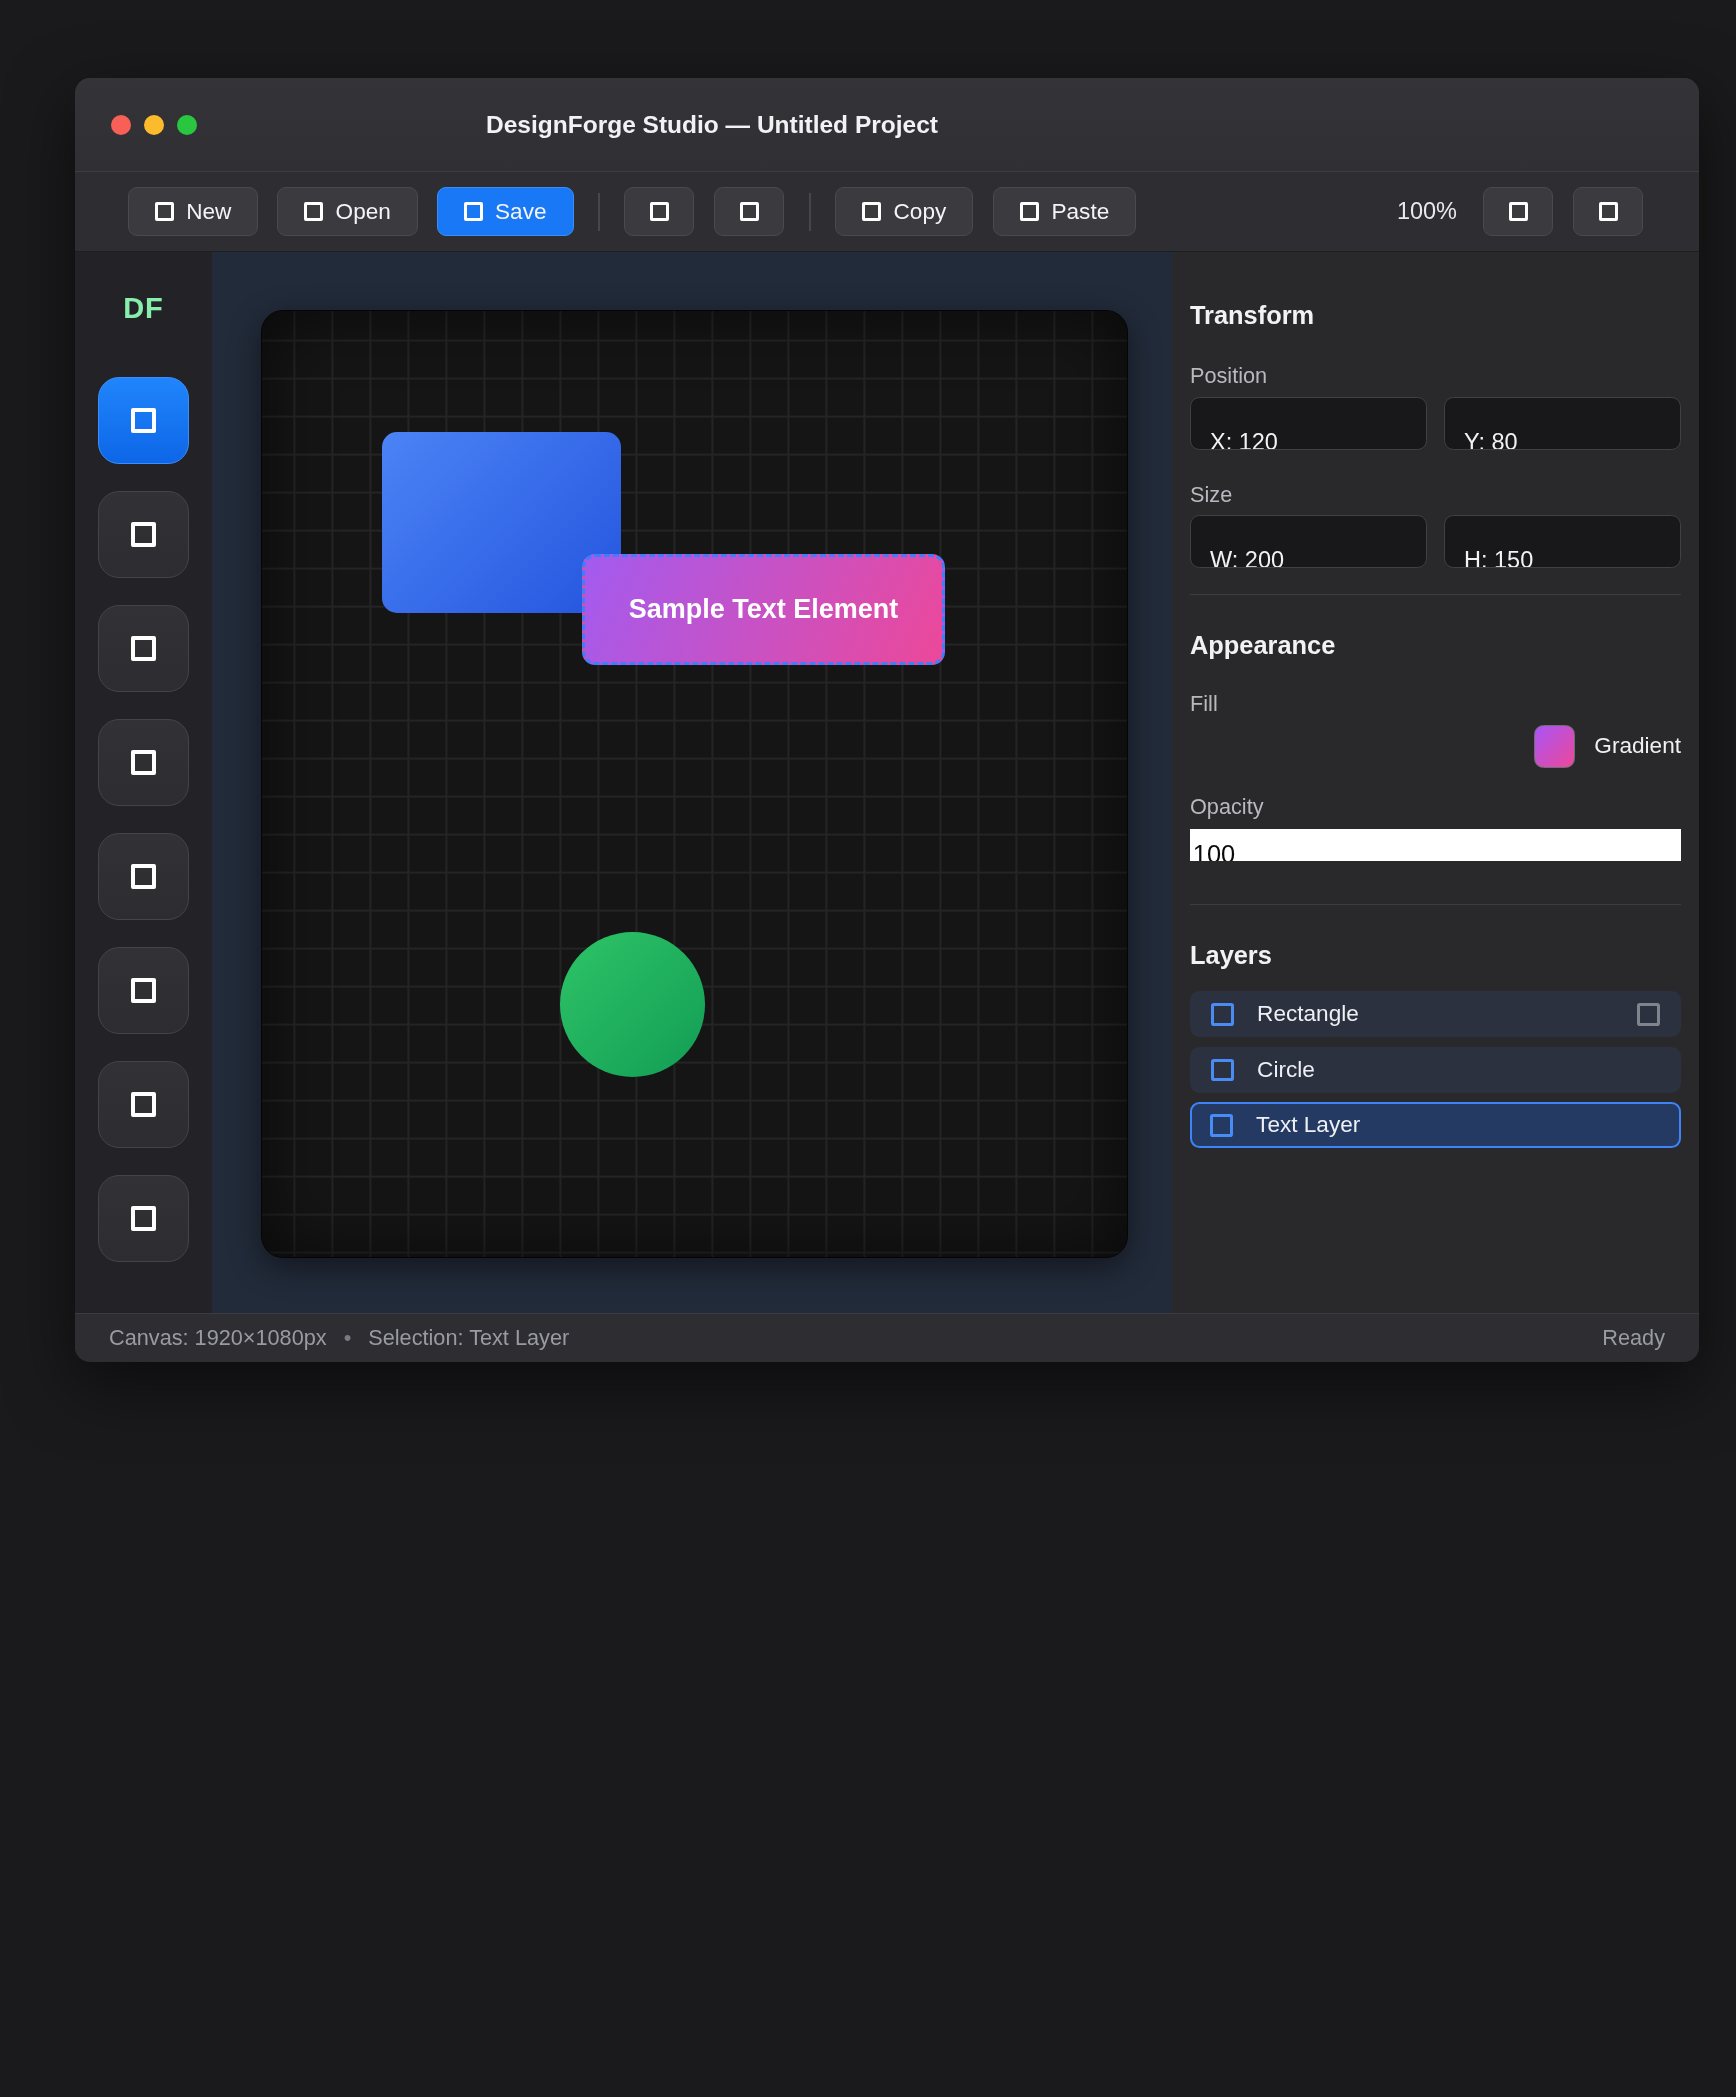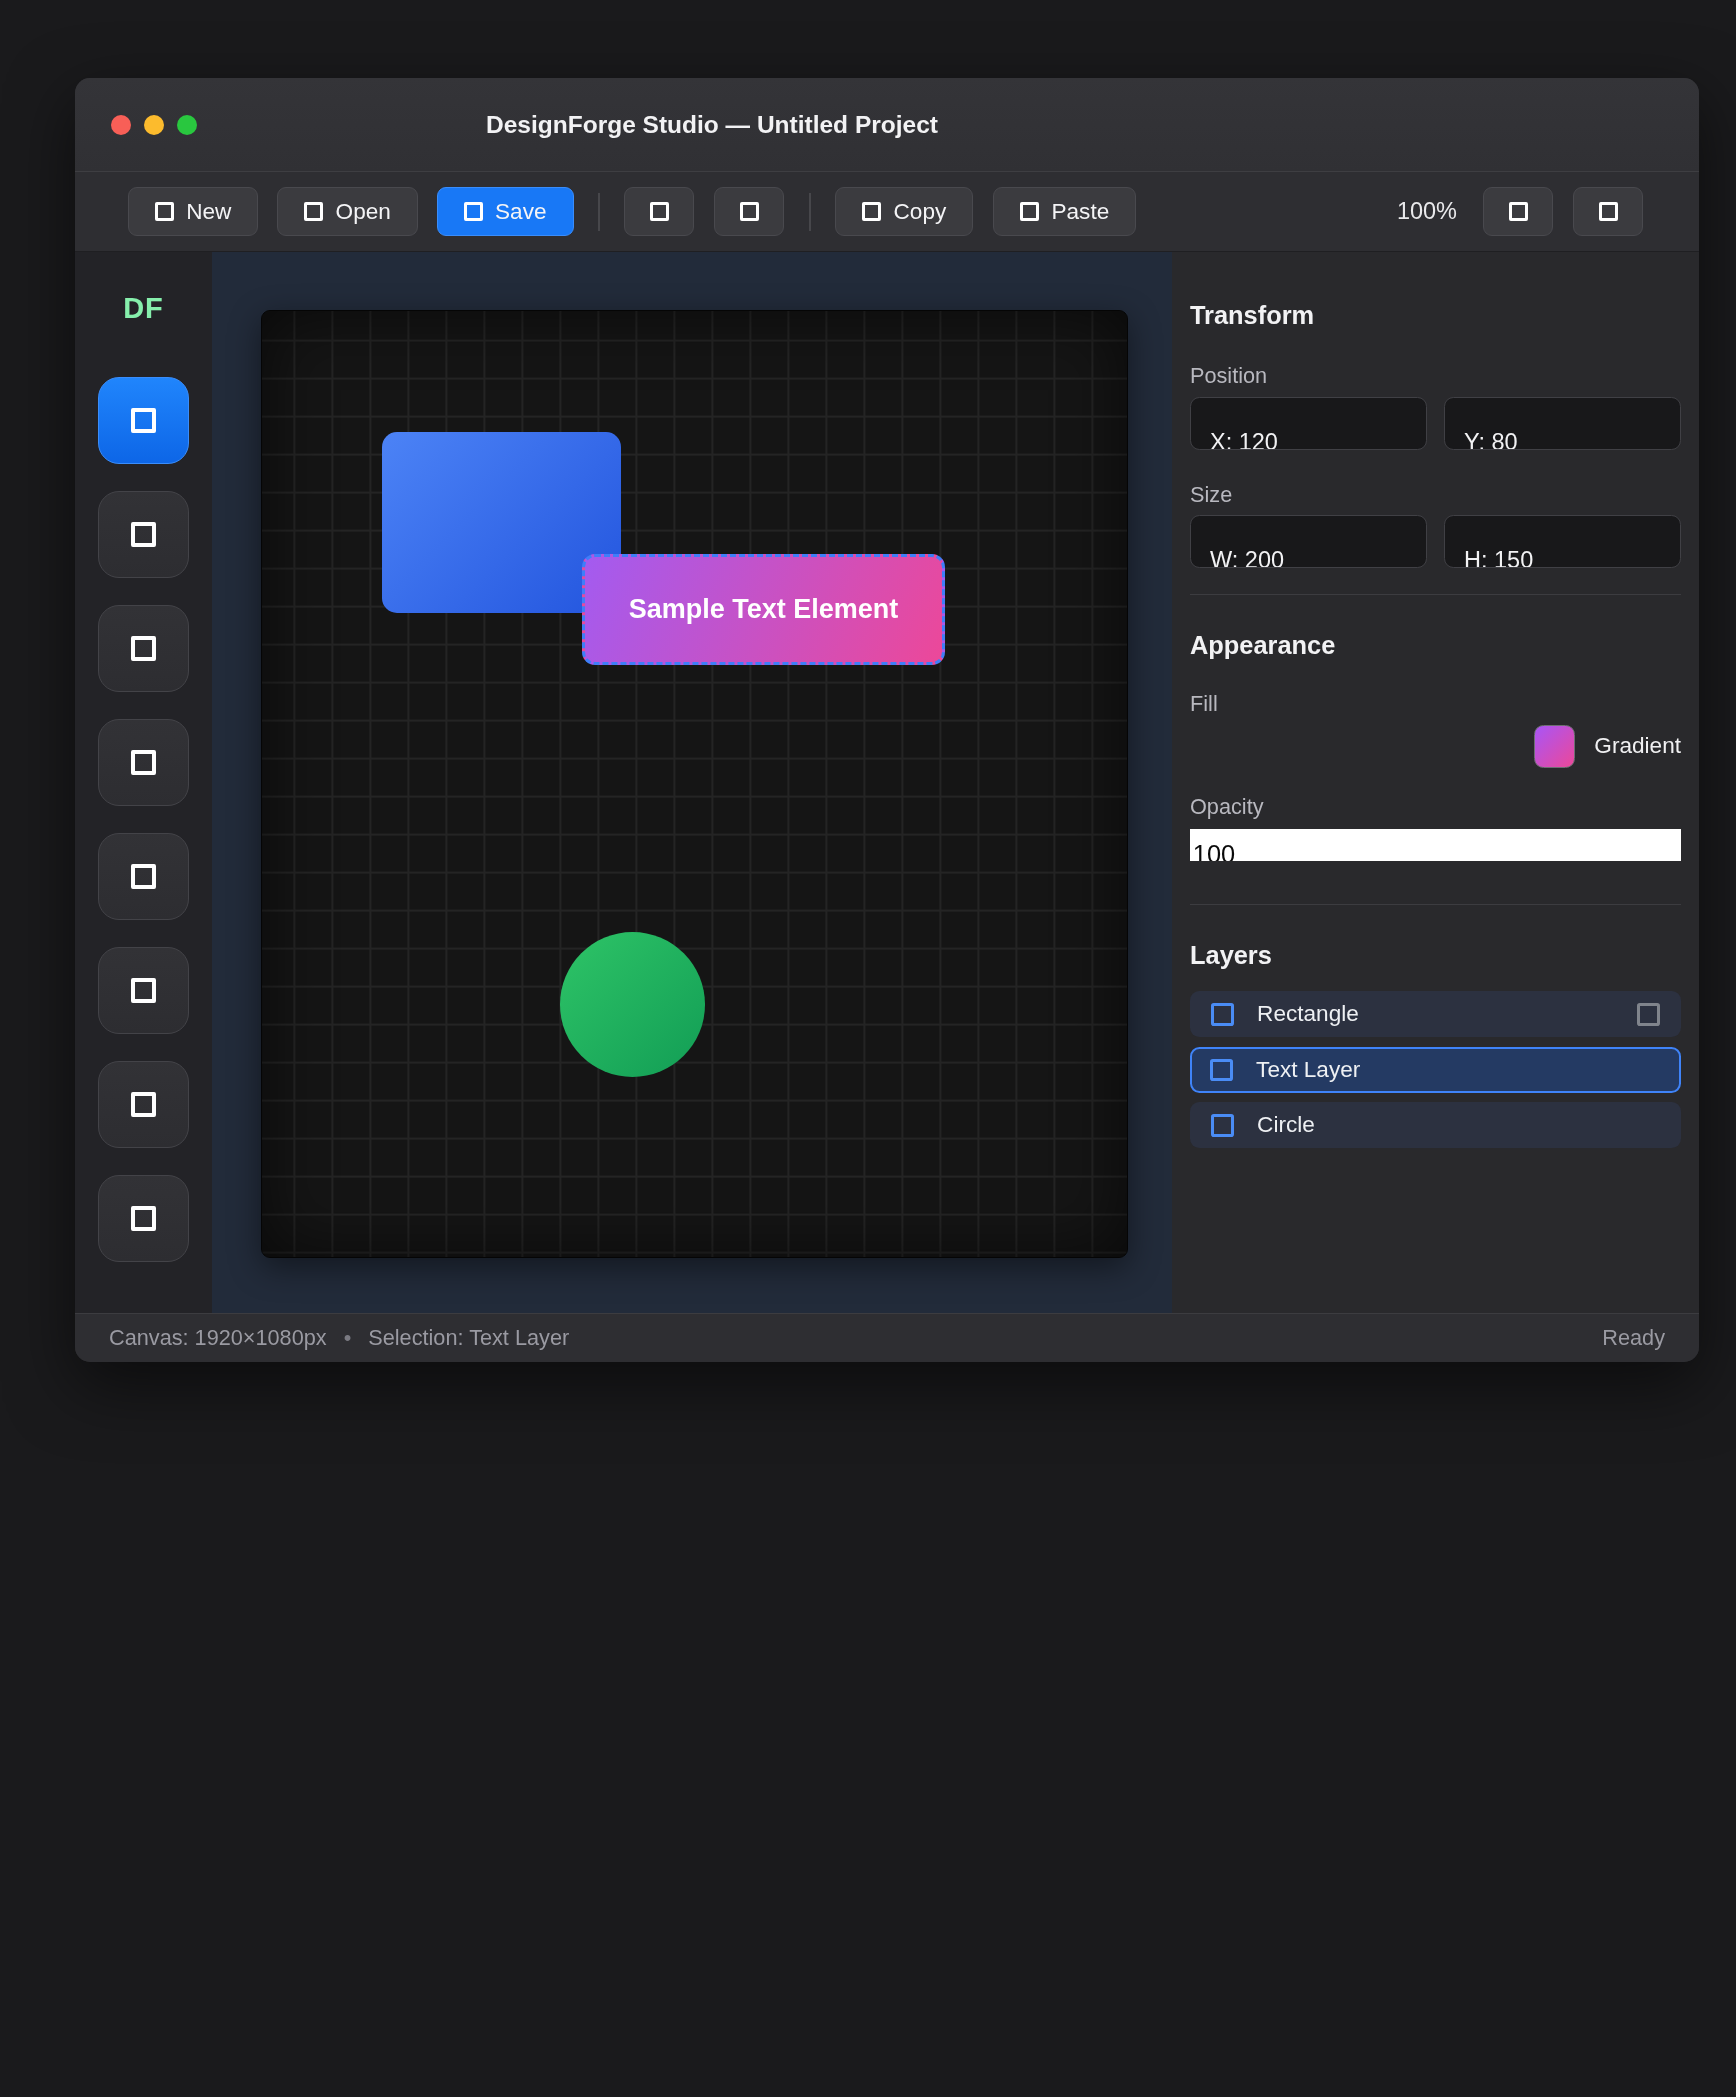--- a/index.html
+++ b/index.html
@@ -42,21 +42,21 @@
   .logo { margin-top:40px; color:#86efac; font-size:29px; font-weight:bold; letter-spacing:0.9px; }
   .tools { margin-top:52px; display:flex; flex-direction:column; gap:27px; }
   .tool { width:91px; height:87px; border-radius:21px; background:linear-gradient(180deg,#323236,#2d2d31);
     border:0.9px solid #434348; display:flex; align-items:center; justify-content:center; }
   .tool .sq { width:24.5px; height:24.5px; border-width:4.7px; }
   .tool.active { background:linear-gradient(180deg,#2085fc,#0d66e7); border-color:#3a8dfb; }
 
   
   .viewport { flex:1; background:#222b3a; position:relative; min-width:0; }
   .canvas { position:absolute; left:49px; top:58px; width:867px; height:948px;
-    background-color:#151515; border-radius:9px; border:0.9px solid #050505;
+    background-color:#151515; border-radius:22px; border:0.9px solid #050505;
     background-image:linear-gradient(#242424 1.9px, transparent 1.9px),
                      linear-gradient(90deg,#242424 1.9px, transparent 1.9px);
     background-size:38px 38px; background-position:-6.6px -9.4px;
     box-shadow:inset 0 0 66px rgba(0,0,0,.6), 0 9.4px 32px rgba(0,0,0,.45); }
   .rect-el { position:absolute; left:120px; top:121px; width:239px; height:181px; border-radius:15px;
     background:linear-gradient(135deg,#4c83f6,#2355de); }
   .text-el { position:absolute; left:320px; top:243px; width:363px; height:111px; border-radius:13px;
     background:linear-gradient(115deg,#a35bf0,#ec4899);
     border:3.8px dashed #3f7ef8; display:flex; align-items:center; justify-content:center; }
   .text-el span { color:#ffffff; font-size:27px; font-weight:bold; }
@@ -240,27 +240,27 @@
       </div>
 
       <div class="section sec3 last">
         <div class="sec-h">Layers</div>
         <div class="layers">
           <div class="layer">
             <span class="lsq"></span>
             <span class="lname">Rectangle</span>
             <span class="vsq"></span>
           </div>
+          <div class="layer">
+            <span class="lsq"></span>
+            <span class="lname">Circle</span>
+          </div>
           <div class="layer selected">
             <span class="lsq"></span>
             <span class="lname">Text Layer</span>
-          </div>
-          <div class="layer">
-            <span class="lsq"></span>
-            <span class="lname">Circle</span>
           </div>
         </div>
       </div>
 
     </div>
   </div>
 
   <div class="statusbar">
     <span class="stext">Canvas: 1920×1080px</span>
     <span class="bullet">•</span>

